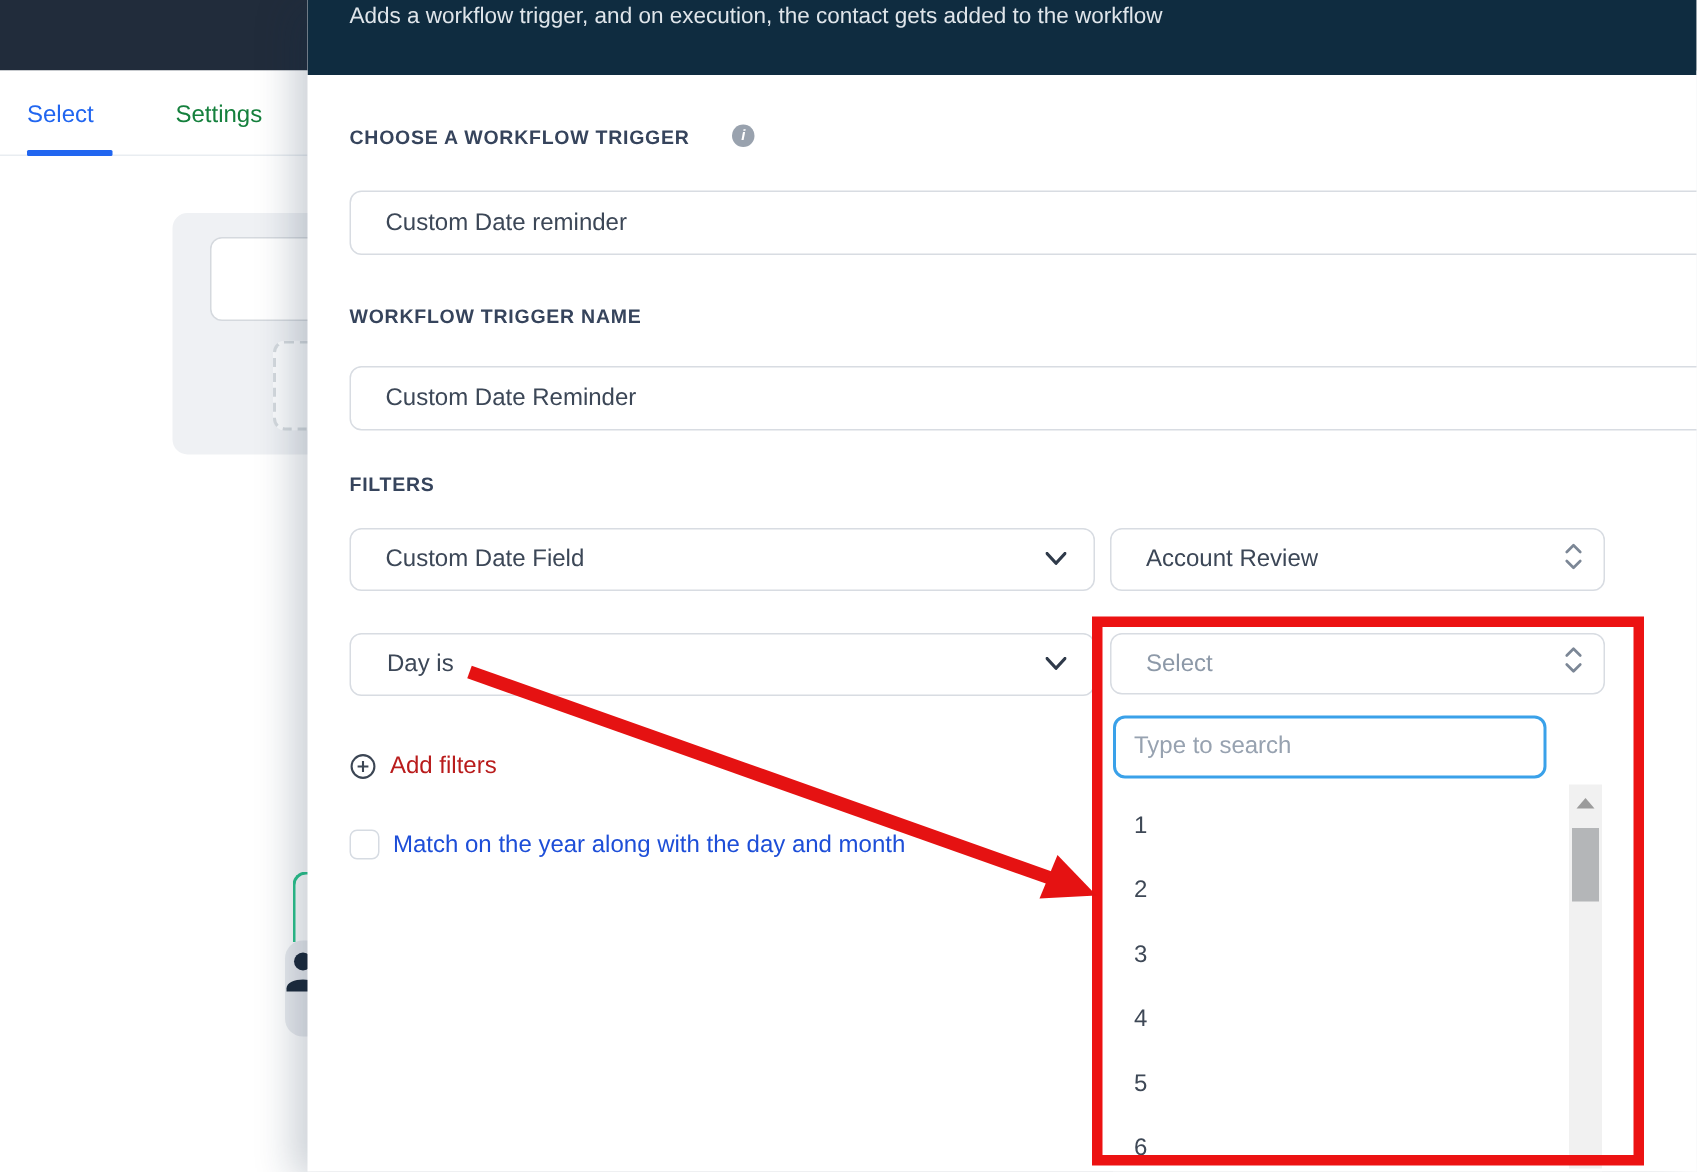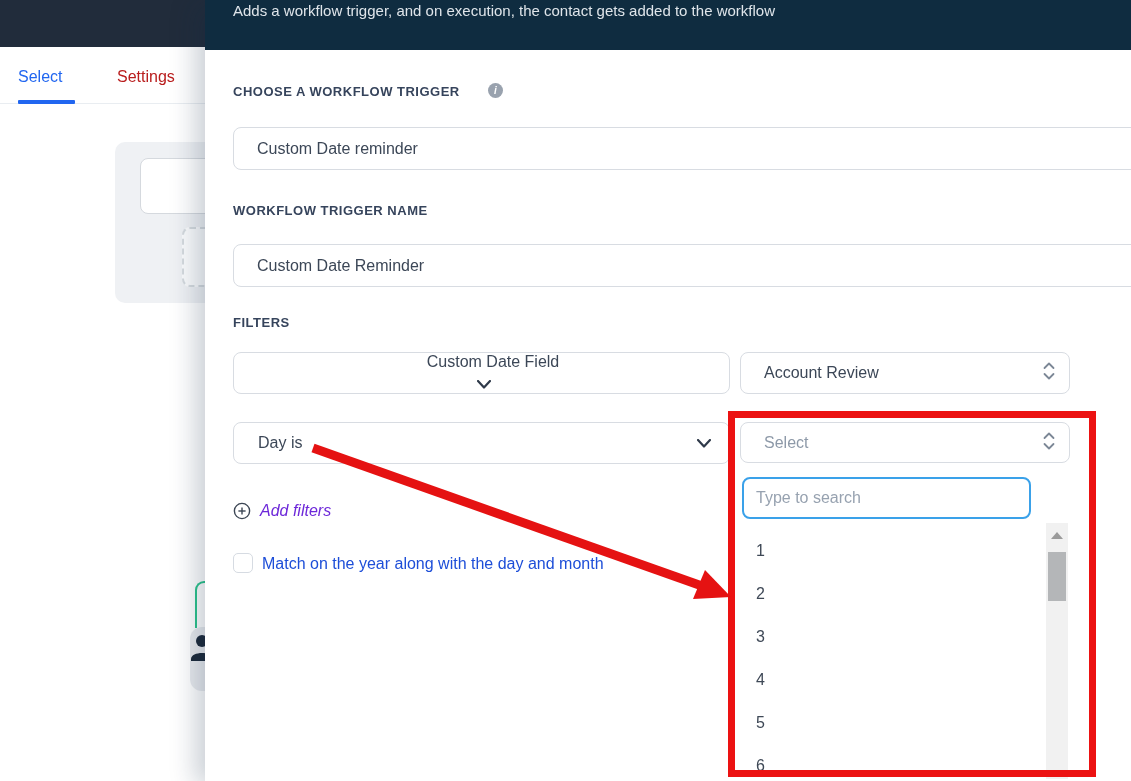--- a/index.html
+++ b/index.html
@@ -7,21 +7,21 @@
               font-family:"Liberation Sans","DejaVu Sans",sans-serif; }
   .abs { position:absolute; }
 
   
   #underlay { position:absolute; inset:0; }
   .top-nav { left:0; top:0; width:1131px; height:47px; background:#212c3b; }
   .tab-bar { left:0; top:47px; width:205px; height:57px; background:#fff;
              border-bottom:1px solid #e9edf1; }
   .tab { position:absolute; top:21px; font-size:16px; cursor:pointer; }
   .tab-builder { left:18px; color:#2166f0; }
-  .tab-settings { left:117px; color:#b91c1c; }
+  .tab-settings { left:117px; color:#15803d; }
   .tab-underline { left:18px; top:100px; width:57px; height:4px; background:#2166f0; border-radius:1px; }
 
   .canvas-card { left:115px; top:142px; width:100px; height:161px; background:#eff1f4; border-radius:10px; }
   .canvas-node { left:140px; top:158px; width:80px; height:56px; background:#fff;
                  border:1px solid #d5d9de; border-radius:8px; }
   .canvas-drop { left:182px; top:227px; width:40px; height:60px; background:#fafbfc;
                  border:2px dashed #d5dade; border-radius:8px; }
   .connector { left:195px; top:581px; width:14px; height:47px;
                border-left:2px solid #2bc48c; border-top:2px solid #2bc48c;
                border-top-left-radius:9px; }
@@ -61,21 +61,21 @@
   .option-item { height:43px; display:flex; align-items:center; padding-left:14px;
                  font-size:16px; color:#3e4856; cursor:pointer; }
   .option-item:first-child { margin-top:8px; }
   .scroll-track { position:absolute; right:0; top:2px; width:22px; height:256px; background:#f1f1f1; }
   .scroll-up { position:absolute; left:5px; top:9px; width:0; height:0;
                border-left:6px solid transparent; border-right:6px solid transparent;
                border-bottom:7px solid #9b9b9b; }
   .scroll-thumb { position:absolute; left:2px; top:29px; width:18px; height:49px; background:#b4b6b8; }
 
   .add-filters { left:28px; top:502px; display:flex; align-items:center; gap:9px;
-                 font-size:16px; color:#6d28d9; cursor:pointer;font-style:italic; }
+                 font-size:16px; color:#b91c1c; cursor:pointer; }
   .checkbox { left:28px; top:553px; width:20px; height:20px; border:1.5px solid #d6dbe2;
               border-radius:5px; background:#fff; cursor:pointer; }
   .checkbox-label { left:57px; top:555px; font-size:16px; color:#1d4ed8; white-space:nowrap; }
 
   
   .red-box { left:728px; top:411px; width:368px; height:366px; border:7px solid #ec1212; z-index:40; }
   #arrow-svg { position:absolute; left:0; top:0; width:1131px; height:781px; z-index:50; pointer-events:none; }
 </style>
 </head>
 <body>
@@ -113,21 +113,21 @@
   <div class="abs info-icon">i</div>
 
   <input class="abs text-input wide" style="top: 127px;" type="text" value="Custom Date reminder">
 
   <div class="abs section-label" style="left:28px; top:203px;">WORKFLOW TRIGGER NAME</div>
 
   <input class="abs text-input wide" style="top: 244px;" type="text" value="Custom Date Reminder">
 
   <div class="abs section-label" style="left:28px; top:315px;">FILTERS</div>
 
-  <div class="abs select-box" style="left:28px; top:352px; width:497px; height:42px;flex-direction:column;">
+  <div class="abs select-box" style="left:28px; top:352px; width:497px; height:42px;">
     <span class="grow">Custom Date Field</span>
     <span class="chev">
       <svg width="14" height="9" viewBox="0 0 14 9">
           <polyline points="1,1 7,7.5 13,1" fill="none" stroke="#2f3a4a" stroke-width="2.2" stroke-linecap="round" stroke-linejoin="round"></polyline>
         </svg>
     </span>
   </div>
   <div class="abs select-box" style="left:535px; top:352px; width:330px; height:42px;">
     <span class="grow">Account Review</span>
     <span class="spinner">

